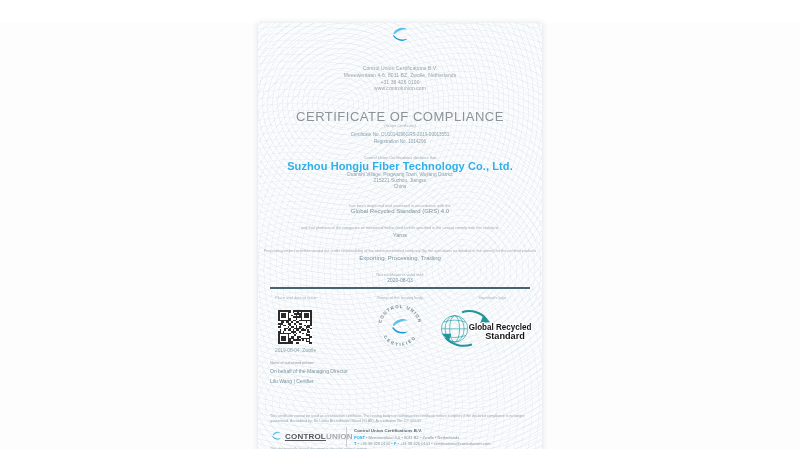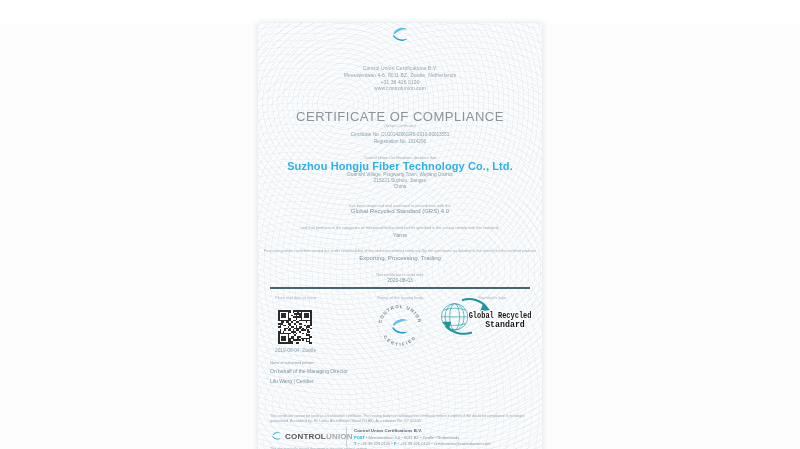--- a/index.html
+++ b/index.html
@@ -41,33 +41,33 @@
   .divider { position:absolute; left:12px; right:12px; top:264px; height:2px; background:#46646f; }
 
   .cols { position:absolute; left:12px; right:12px; top:272px; height:62px; }
   .lbl { position:absolute; font-size:4px; color:#a8b4bc; }
   .lbl-issue { left:5px; top:0; }
   .lbl-stamp { left:0; right:0; text-align:center; top:0; }
   .lbl-grs { right:24px; top:0; }
   .qr { position:absolute; left:8px; top:15px; width:34px; height:34px; }
   .issue-date { position:absolute; left:5px; top:53px; font-size:4.8px; color:#8ba2af; }
   .stamp { position:absolute; left:50%; top:8px; transform:translateX(-50%); }
-  .grs { position:absolute; right:-5px; top:2px;font-family:Liberation Mono, monospace; }
+  .grs { position:absolute; right:-5px; top:14px; }
 
   .auth-label { position:absolute; left:12px; top:338px; font-size:3.6px; color:#8d9aa3; }
   .auth-role  { position:absolute; left:12px; top:345px; font-size:5px; color:#7b93a1; }
   .auth-name  { position:absolute; left:12px; top:355px; font-size:5px; color:#7b93a1; }
 
   .disclaimer { position:absolute; left:12px; right:12px; top:391px; font-size:3.6px;
     line-height:4.6px; color:#9aa6ae; text-align:left; }
 
   .footer-row { position:absolute; left:12px; right:12px; top:403px; height:28px; }
   .f-logo { position:absolute; left:0; top:4px; display:flex; align-items:center; gap:2px; }
   .brand { font-size:8px; letter-spacing:.2px; }
-  .brand .b1 { font-weight:bold; color:#54565a; }
+  .brand .b1 { font-weight:bold; color:#54565a;text-decoration:underline; }
   .brand .b2 { color:#a6a8ab; font-weight:bold; }
   .f-note { position:absolute; left:0; top:21px; font-size:3.5px; color:#9aa6ae; }
   .f-div { position:absolute; left:76px; top:1px; width:1px; height:20px; background:#c7cfd4; }
   .f-right { position:absolute; left:84px; top:2px; color:#8a97a0; }
   .f-org { font-size:4.4px; font-weight:bold; color:#5a666e; margin-bottom:2px; }
   .f-line { font-size:4px; line-height:5.6px; }
   .blue { color:#29abe2; font-weight:bold; }
 </style>
 </head>
 <body>

